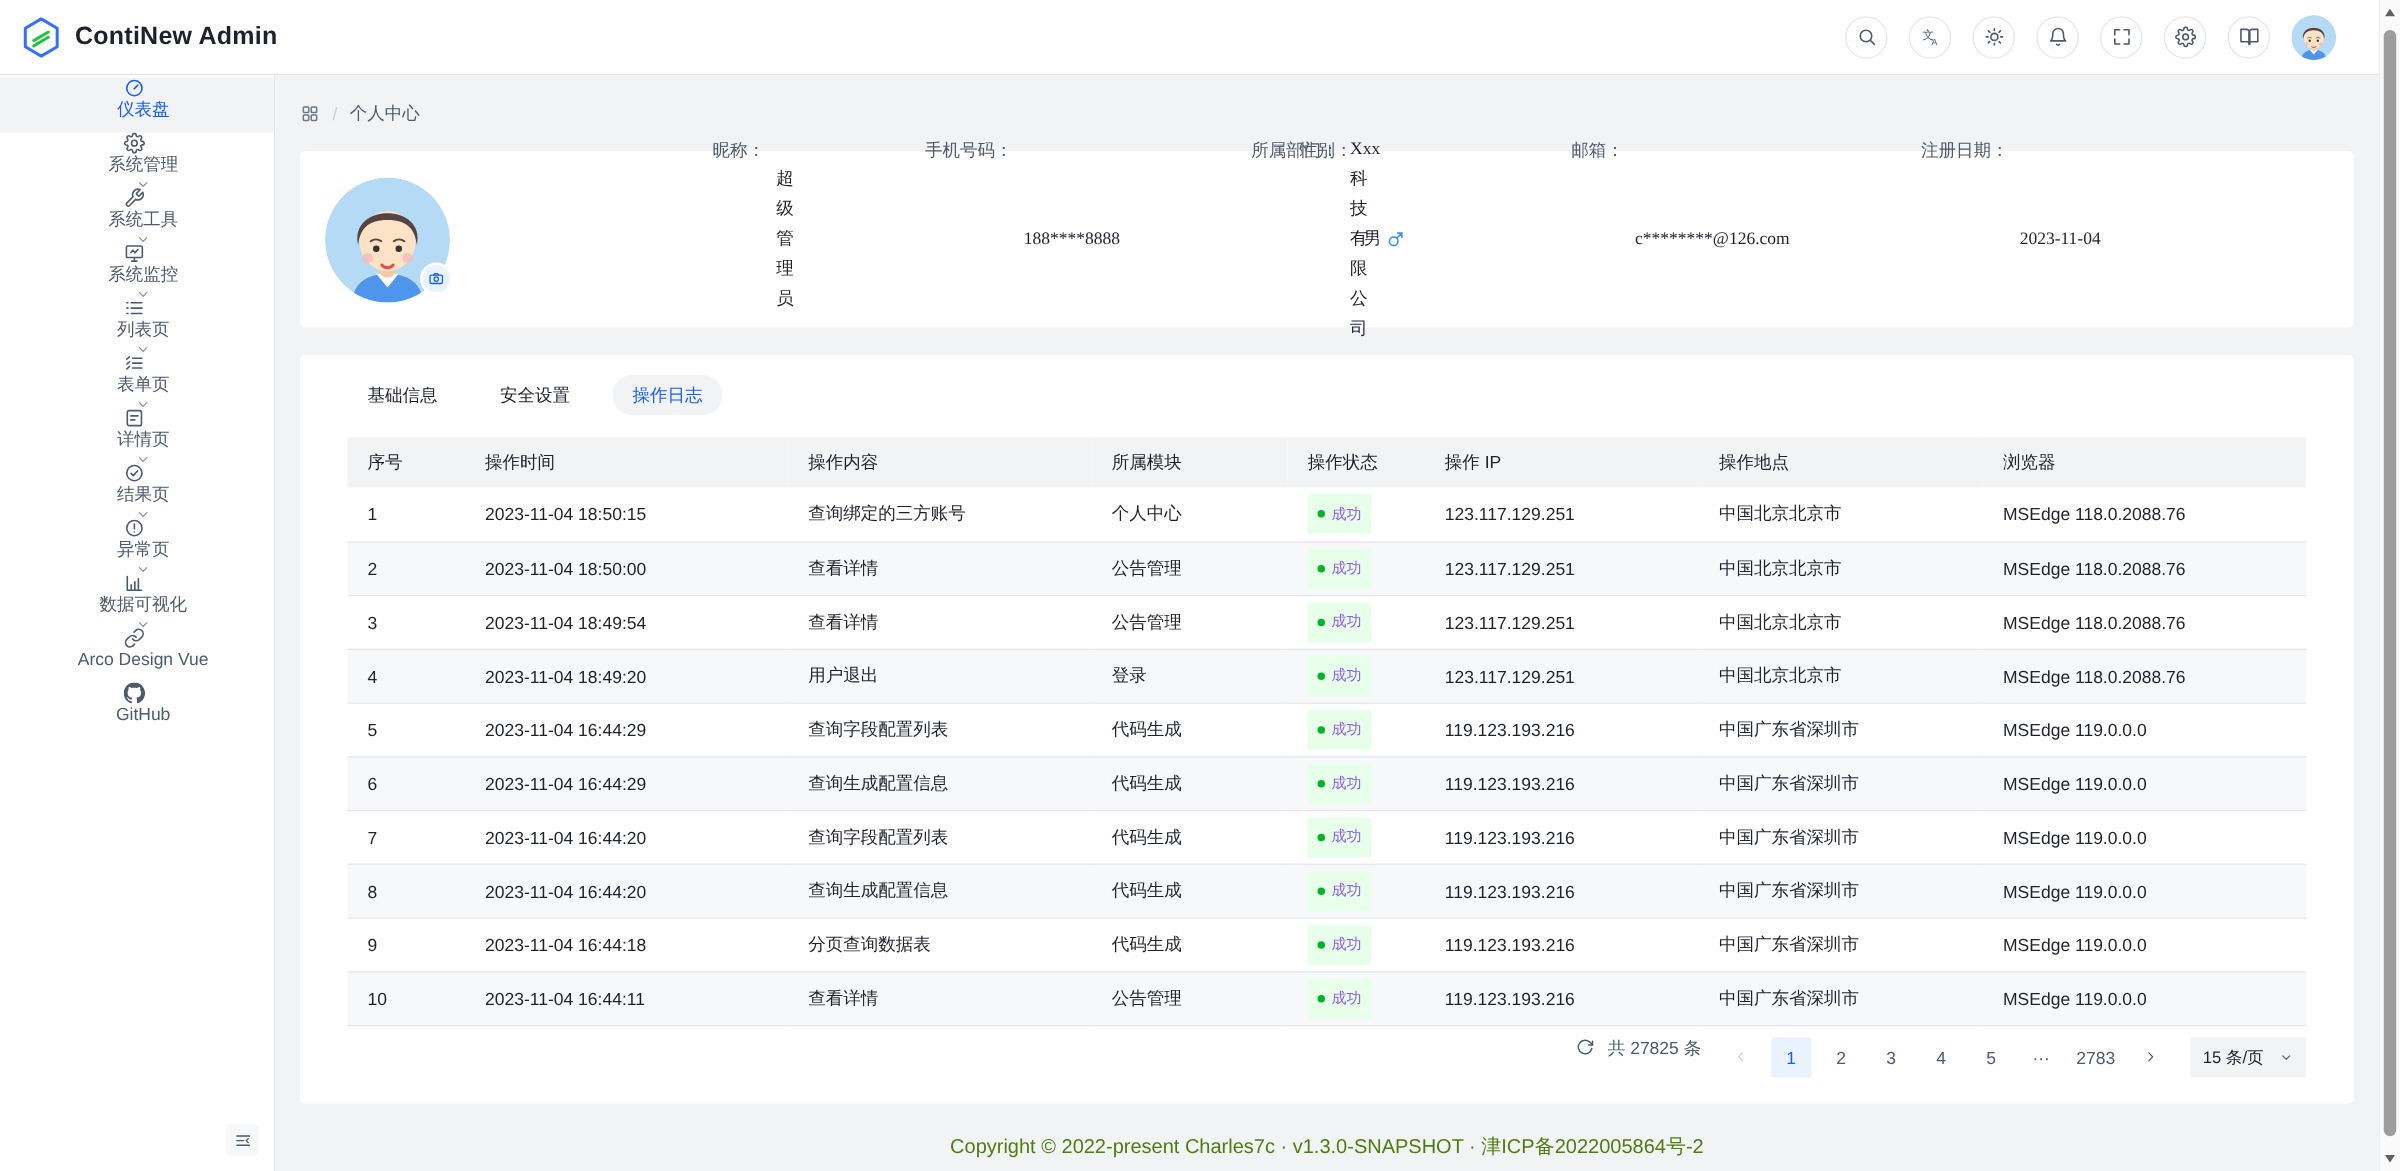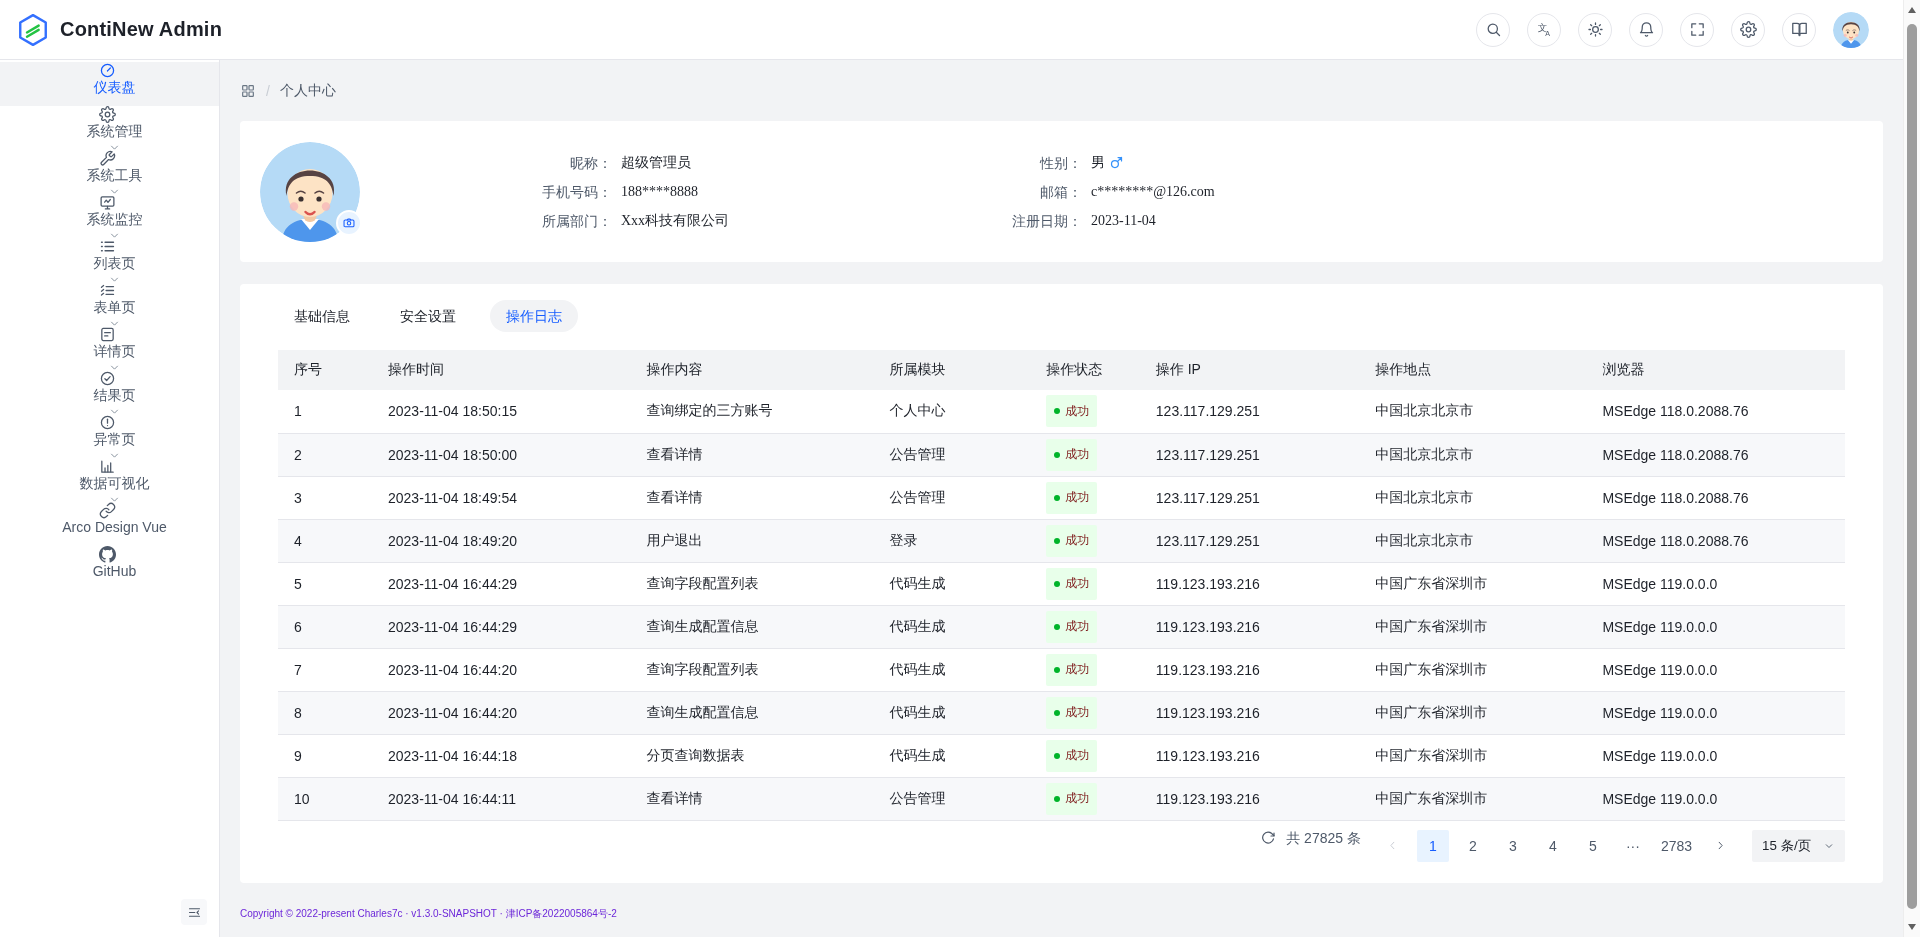--- a/index.html
+++ b/index.html
@@ -61,41 +61,41 @@
     padding-left:20px;
   }
   .avatar-wrap { position:relative; width:100px; height:100px; flex:none; cursor:pointer; }
   .avatar-wrap > svg { width:100px; height:100px; border-radius:50%; display:block; }
   .camera-badge {
     position:absolute; right:-2px; bottom:6px; width:26px; height:26px; border-radius:50%;
     background:#e8f3ff; border:2px solid #fff; color:#165dff; font-size:14px;
     display:flex; align-items:center; justify-content:center; cursor:pointer;
   }
   .info-grid { display:flex; margin-left:82px; }
-  .info-col { display:flex; flex-direction:column; gap:5px; }
+  .info-col { display:flex; flex-direction:row; gap:5px; }
   .info-col.c1 { width:470px; }
   .info-row { display:flex; line-height:24px; }
   .info-label { width:170px; text-align:right; color:#4e5969; flex:none; }
   .info-value { margin-left:9px; color:#1d2129; display:flex; align-items:center; gap:4px;font-family:Liberation Serif, serif; }
   .male-glyph { color:#3491fa; font-size:15px; }
 
   .main-card { background:#fff; border-radius:4px; margin-top:22px; height:599px; padding:16px 38px 20px; }
   .tabs { display:flex; align-items:center; gap:18px; margin-bottom:18px;text-align:center; }
   .tab { height:32px; line-height:32px; padding:0 16px; border-radius:16px; color:#1d2129; cursor:pointer; }
   .tab.active { background:#f2f3f5; color:#165dff; }
 
   table.log { width:100%; border-collapse:collapse; table-layout:fixed; }
   table.log th {
     background:#f2f3f5; height:40px; text-align:left; font-weight:500; color:#1d2129;
     padding:0 16px; font-size:14px;
   }
   table.log td { height:43px; padding:0 16px; border-bottom:1px solid #e5e6eb; color:#1d2129; font-size:14px; }
   table.log tbody tr:nth-child(even) td { background:#f7f8fa; }
   .status-badge {
-    display:inline-flex; align-items:center; gap:5px; background:#e8ffea; color:#7f1d1d;
+    display:inline-flex; align-items:center; gap:5px; background:#e8ffea; color:#8b5cf6;
     font-size:12px; height:22px; padding:16px 8px; border-radius:2px;
   }
   .status-badge .dot { width:6px; height:6px; border-radius:50%; background:#00b42a; }
 
   .pagination { margin-top:9px; display:flex; align-items:flex-start; justify-content:flex-end; gap:8px; color:#4e5969; }
   .pg-refresh { font-size:16px; color:#4e5969; background:none; border:none; cursor:pointer; display:flex; margin-right:2px; }
   .pg-total { margin-right:8px; color:#4e5969; }
   .pg-btn {
     min-width:32px; height:32px; border:none; background:transparent; border-radius:2px;
     display:flex; align-items:center; justify-content:center; color:#4e5969; font-size:14px; cursor:pointer;
@@ -103,21 +103,21 @@
   }
   .pg-btn.arrow { font-size:13px; }
   .pg-btn.disabled { color:#c9cdd4; cursor:default; }
   .pg-btn.active { background:#e8f3ff; color:#165dff; font-weight:500; }
   .pg-size {
     margin-left:8px; height:32px; background:#f2f3f5; border-radius:2px; border:none;
     display:flex; align-items:center; gap:12px; padding:0 10px; color:#1d2129; cursor:pointer;
   }
   .pg-size .icon { font-size:12px; color:#4e5969; }
 
-  .page-footer { margin-top:24px; text-align:left; color:#6d28d9; font-size:10px; }
+  .page-footer { margin-top:24px; text-align:center; color:#4d7c0f; font-size:16px; }
 
   
   .scrollbar { position:absolute; top:0; right:0; bottom:0; width:17px; background:#fafafa; border-left:1px solid #ededed; z-index:10; }
   .sb-up, .sb-down { position:absolute; left:4px; width:0; height:0; border-left:4.5px solid transparent; border-right:4.5px solid transparent; }
   .sb-up { top:7px; border-bottom:6px solid #606060; }
   .sb-down { bottom:7px; border-top:6px solid #606060; }
   .sb-thumb { position:absolute; top:24px; bottom:28px; left:3px; width:10px; border-radius:5px; background:#9d9d9d; }
 </style>
 </head>
 <body>

